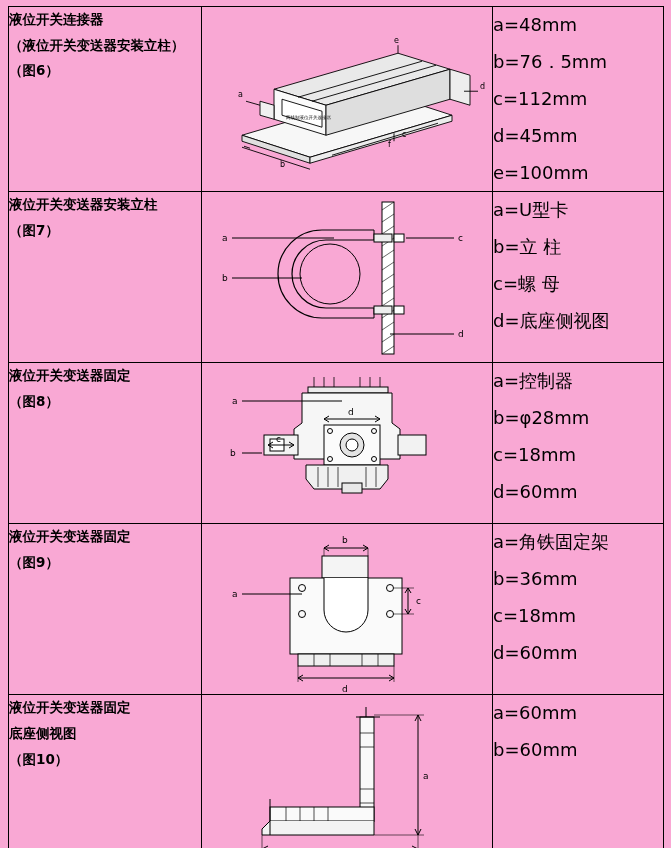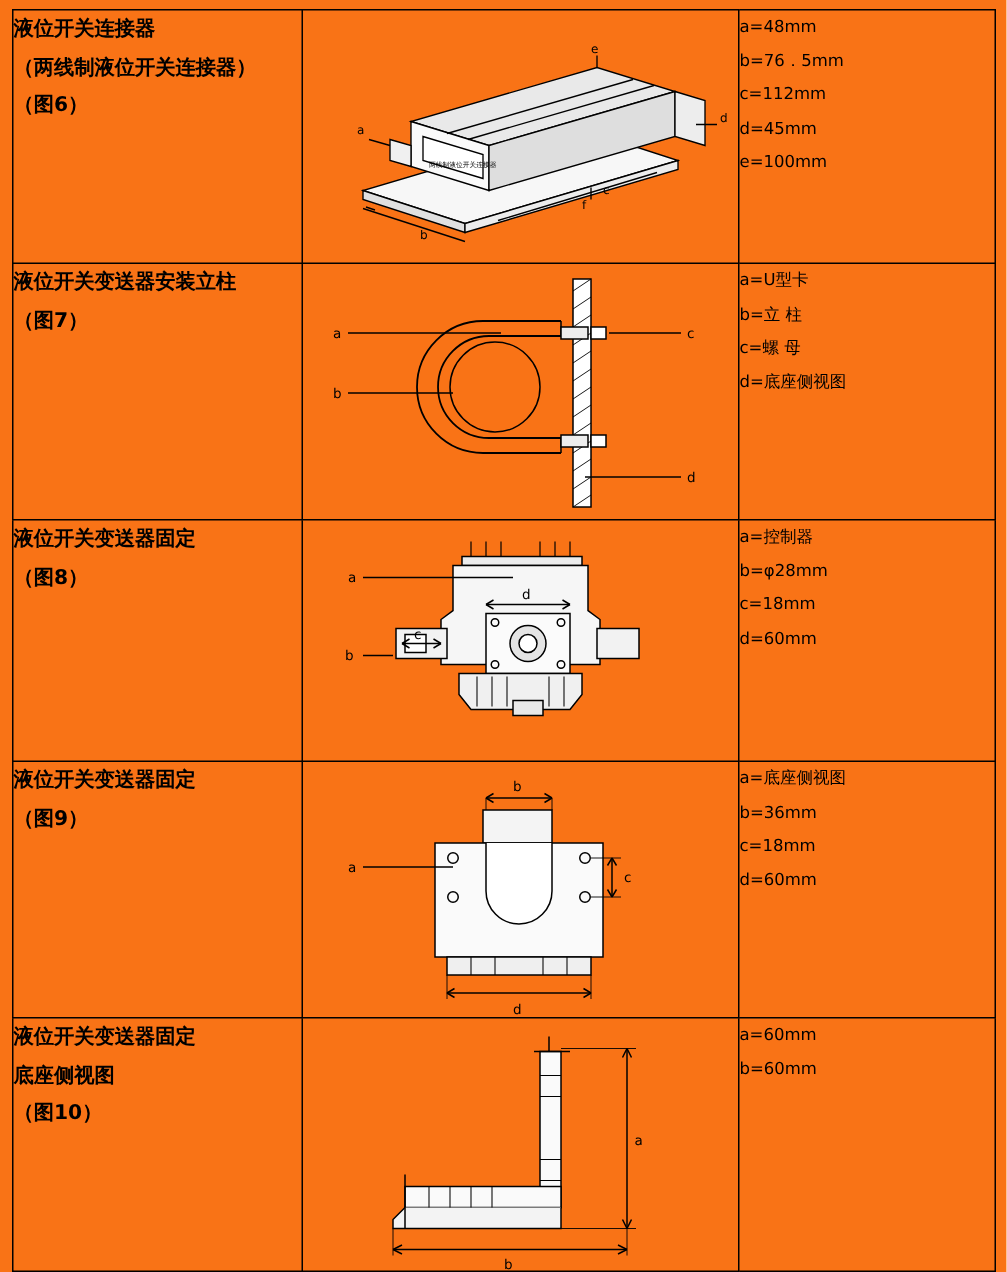--- a/index.html
+++ b/index.html
@@ -10,21 +10,21 @@
   body {
     font-family: "DejaVu Sans", "Liberation Sans", sans-serif;
     color: #000000;
   }
   .page {
     width: 671px;
     height: 848px;
     position: relative;
     box-sizing: border-box;
     padding: 6px 21px 6px 8px;
-    background: #f97316;
+    background: #f9a8d4;
   }
   table.spec {
     width: 655px;
     height: 836px;
     border-collapse: collapse;
     table-layout: fixed;
   }
   table.spec td {
     border: 1px solid #000;
     vertical-align: top;
@@ -37,21 +37,21 @@
     line-height: 1.9;
     font-weight: 600;
   }
   td.fig-cell {
     width: 290px;
     position: relative;
   }
   td.dim-cell {
     width: 170px;
     padding: 14px 10px 10px 16px;
-    font-size: 11px;
+    font-size: 18px;
     line-height: 2.05;
   }
   .label-line {
     white-space: nowrap;
   }
   .dim-line {
     white-space: nowrap;
   }
   .figwrap {
     position: relative;
@@ -73,21 +73,21 @@
 </head>
 <body>
 
 <div class="page">
   <table class="spec">
     <tbody>
 
       <tr class="r1">
         <td class="label-cell">
           <div class="label-line">液位开关连接器</div>
-          <div class="label-line">（两线制液位开关连接器）</div>
+          <div class="label-line">（液位开关变送器安装立柱）</div>
           <div class="label-line">（图6）</div>
         </td>
         <td class="fig-cell">
           <div class="figwrap">
             <svg class="fig" viewBox="0 0 290 168" preserveAspectRatio="xMidYMid meet">
               <g stroke="#000" fill="none" stroke-width="0.9">
 
                 <polygon points="40,120 108,142 250,100 182,78" fill="#f7f7f7"></polygon>
                 <polygon points="40,120 40,126 108,148 108,142" fill="#e0e0e0"></polygon>
                 <polygon points="108,142 108,148 250,106 250,100" fill="#ececec"></polygon>
@@ -320,21 +320,21 @@
               <g font-size="9" font-family="DejaVu Sans, sans-serif" fill="#000">
                 <text x="30" y="73">a</text>
                 <text x="140" y="19">b</text>
                 <text x="214" y="80">c</text>
                 <text x="140" y="168">d</text>
               </g>
             </svg>
           </div>
         </td>
         <td class="dim-cell">
-          <div class="dim-line">a=底座侧视图</div>
+          <div class="dim-line">a=角铁固定架</div>
           <div class="dim-line">b=36mm</div>
           <div class="dim-line">c=18mm</div>
           <div class="dim-line">d=60mm</div>
         </td>
       </tr>
 
       <tr class="r5">
         <td class="label-cell">
           <div class="label-line">液位开关变送器固定</div>
           <div class="label-line">底座侧视图</div>

